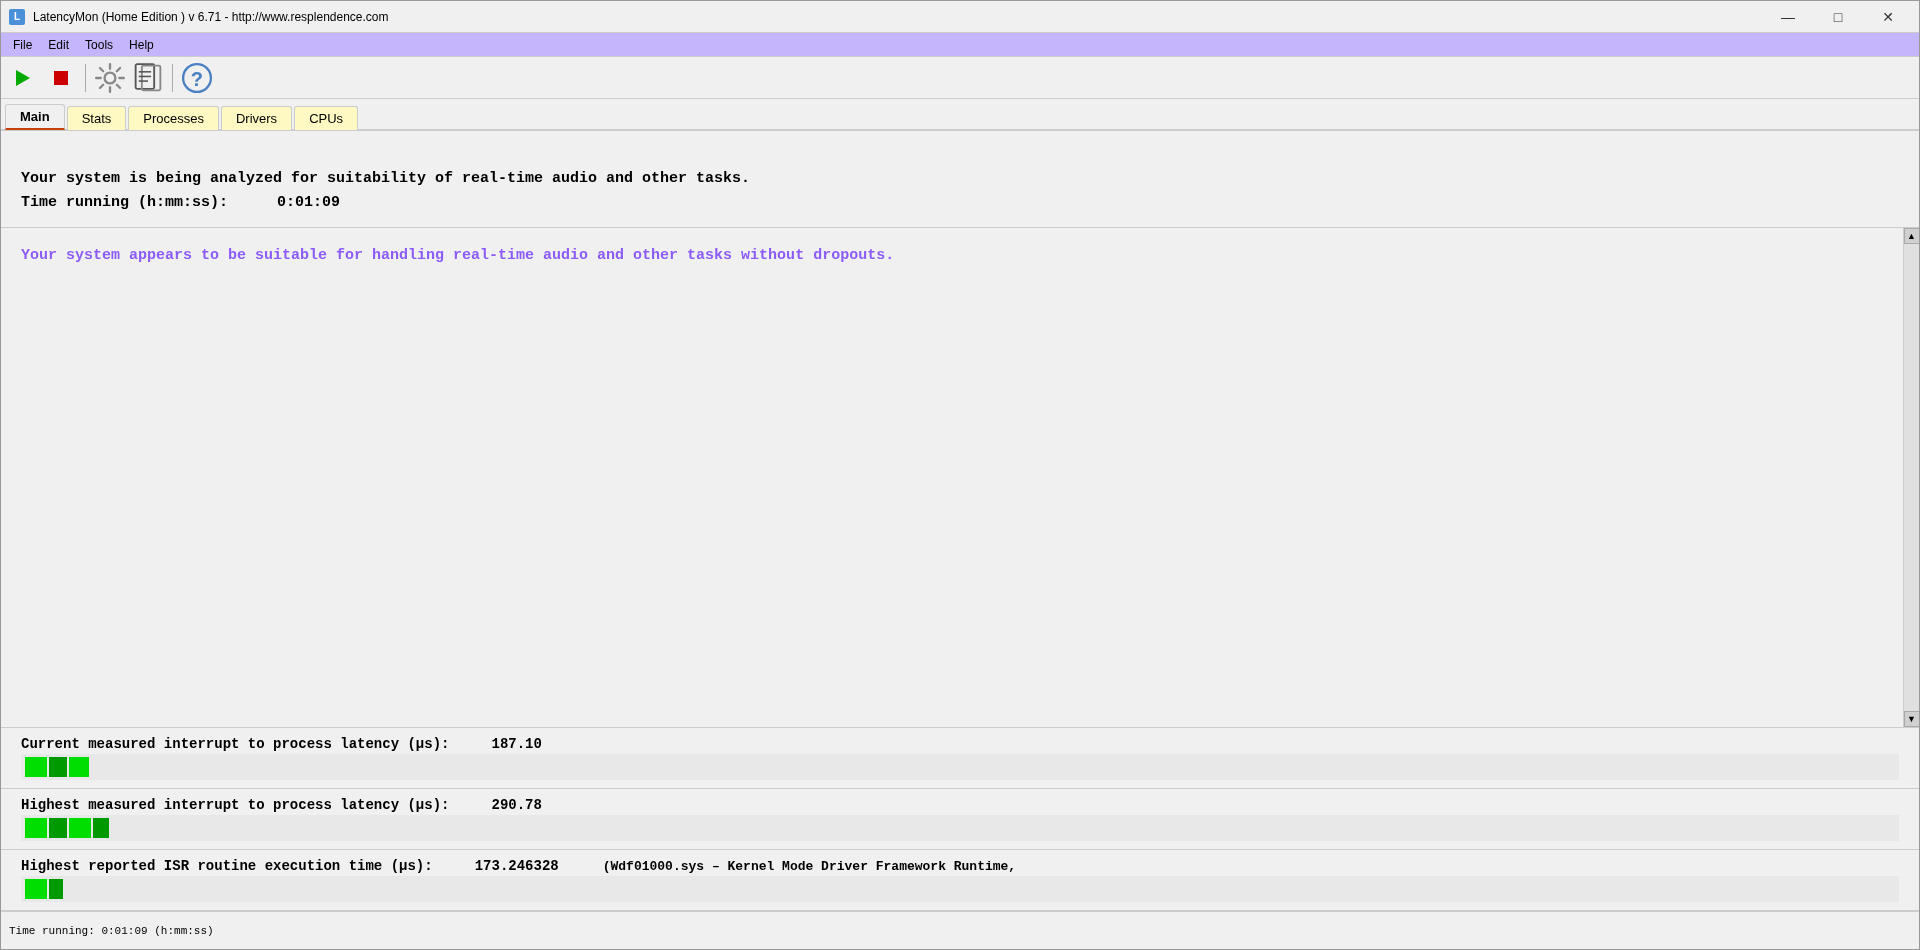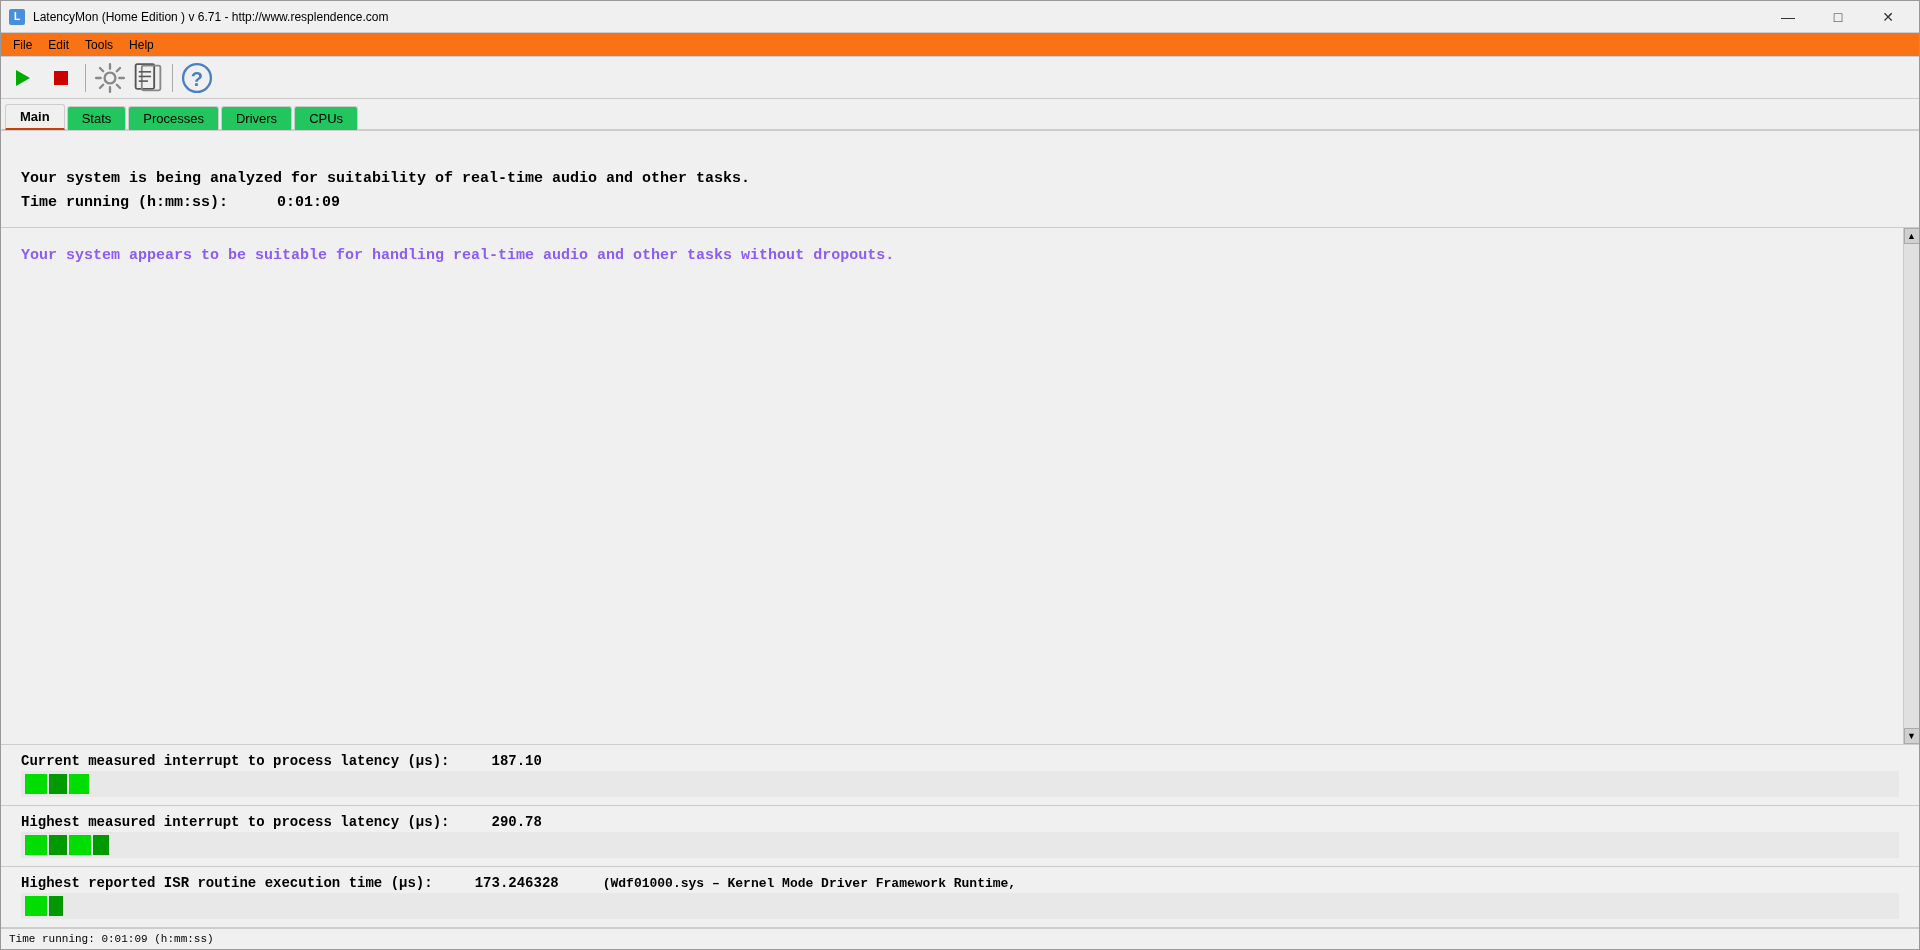--- a/index.html
+++ b/index.html
@@ -54,21 +54,21 @@
       cursor: pointer;
       display: flex;
       align-items: center;
       justify-content: center;
       font-size: 14px;
       color: #333;
     }
 
     
     .menu-bar {
-      background: #f97316;
+      background: #c4b5fd;
       height: 24px;
       display: flex;
       align-items: flex-end;
       border-bottom: 1px solid #ccc;
       flex-shrink: 0;
       padding: 0 4px;
     }
     .menu-item {
       padding: 2px 8px;
       font-size: 12px;
@@ -127,21 +127,21 @@
       padding: 4px 0 0 4px;
       border-bottom: 2px solid #ccc;
       flex-shrink: 0;
     }
     .tab {
       padding: 4px 14px;
       font-size: 13px;
       cursor: pointer;
       border: 1px solid #ccc;
       border-bottom: none;
-      background: #22c55e;
+      background: #fef9c3;
       margin-right: 2px;
       border-radius: 3px 3px 0 0;
       position: relative;
       bottom: -1px;
     }
     .tab.active {
       background: #f0f0f0;
       border-bottom: 2px solid #c2410c;
       font-weight: bold;
       z-index: 1;
@@ -258,21 +258,21 @@
     .bar-segment {
       height: 20px;
       background: #00dd00;
     }
     .bar-segment.darker {
       background: #009900;
     }
 
     
     .status-bar {
-      height: 21px;
+      height: 38px;
       background: #f0f0f0;
       border-top: 1px solid #ccc;
       display: flex;
       align-items: center;
       padding: 0 8px;
       font-size: 11px;
       font-family: 'Courier New', Courier, monospace;
       flex-shrink: 0;
     }
   </style>

